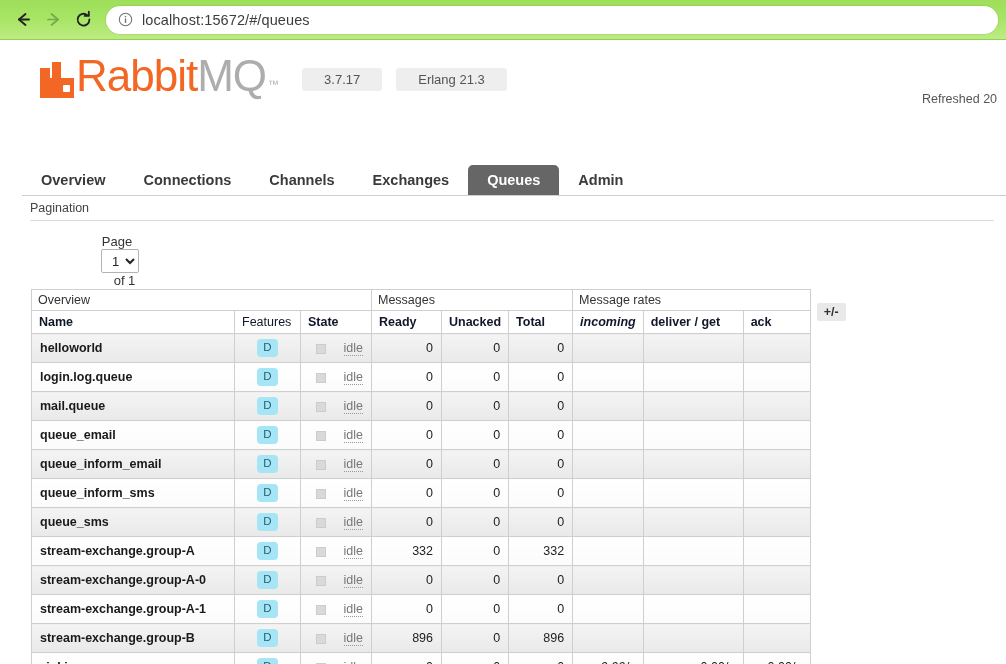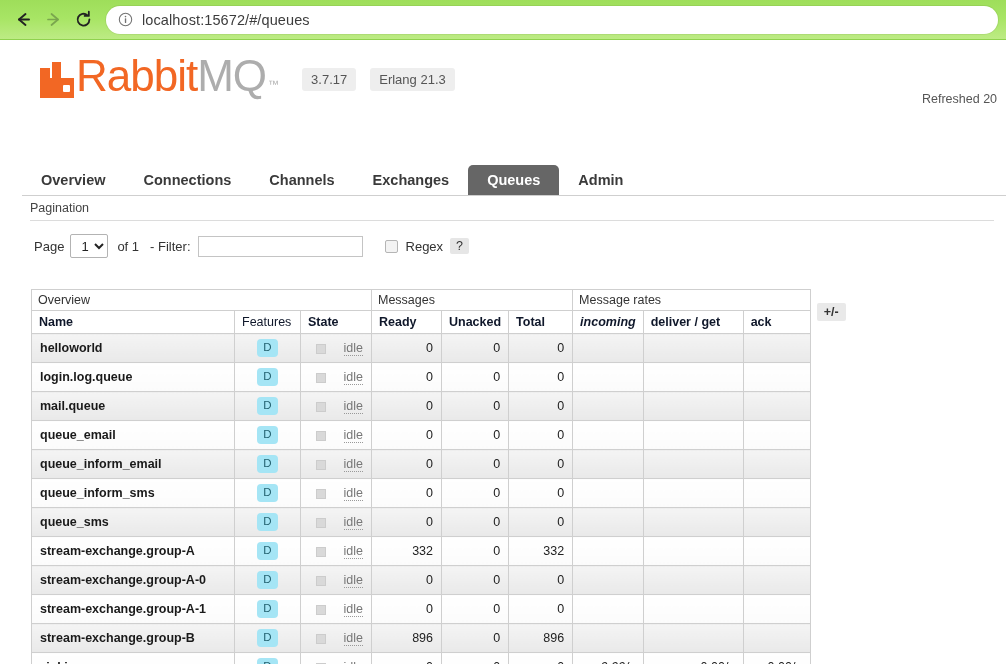--- a/index.html
+++ b/index.html
@@ -87,21 +87,21 @@
   }
   .logo-rabbit { color: #f26724; font-weight: 400; }
   .logo-mq { color: #adadad; font-weight: 400; }
   .logo-tm { color:#adadad; font-size: 11px; margin-left:2px; margin-bottom:8px; }
 
   .version-badge {
     display: inline-block;
     background: #eeeeee;
     color: #555;
     font-size: 13px;
-    padding: 4px 9px;
+    padding: 4px 22px;
     border-radius: 3px;
     margin-left: 14px;
     margin-bottom: 7px;
     white-space: nowrap;
   }
   #badges { display:flex; align-items:flex-end; margin-left: 10px; }
 
   #refreshed {
     position: absolute;
     top: 52px;
@@ -157,20 +157,21 @@
     width: 964px; height: 1px;
     background: #dcdcdc;
   }
   #pagination-controls {
     position: absolute;
     top: 194px; left: 34px;
     display: flex;
     align-items: center;
     font-size: 13px;
     color: #333;
+    flex-direction: column;
   }
   #page-word { margin-right: 6px; }
   #page-select {
     font-family: "Liberation Sans", sans-serif;
     font-size: 13px;
     padding: 2px 2px 2px 6px;
     border: 1px solid #b3b3b3;
     background: #fff;
     border-radius: 2px;
     height: 24px;

